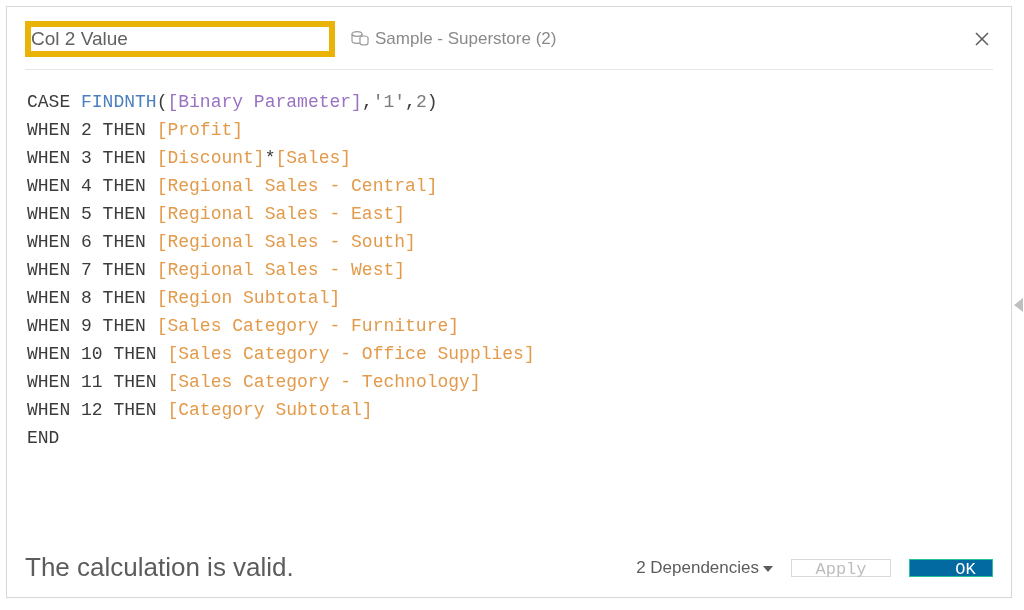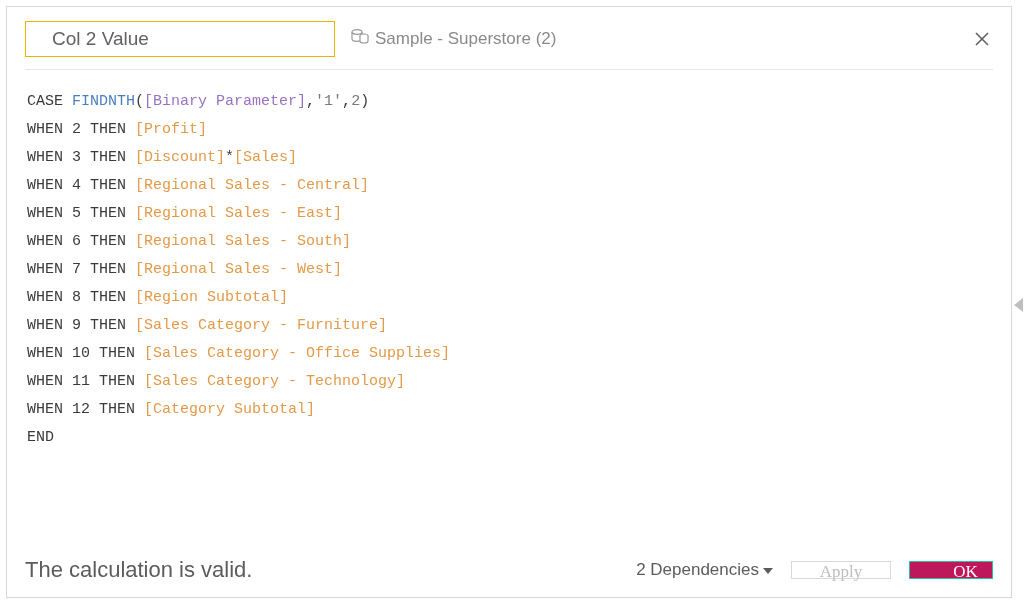--- a/index.html
+++ b/index.html
@@ -27,28 +27,29 @@
   .header-row {
     display: flex;
     align-items: center;
     gap: 16px;
     padding-bottom: 12px;
     border-bottom: 1px solid #e6e6e6;
   }
   .name-input {
     width: 310px;
     height: 36px;
-    border: 1px solid #eab308;
+    border: 6px solid #eab308;
     font-size: 19px;
     color: #626262;
-    padding: 0 26px;
+    padding: 0 0;
     font-family: inherit;
   }
   .datasource {
     display: flex;
+    align-items: center;
     gap: 6px;
     color: #8a8a8a;
     font-size: 17px;
   }
   .ds-icon {
     width: 18px;
     height: 16px;
     display: inline-block;
     position: relative;
   }
@@ -61,42 +62,42 @@
     height: 22px;
     display: flex;
     align-items: center;
     justify-content: center;
   }
   .close-btn svg { display:block; }
   .formula-area {
     flex: 1;
     padding: 18px 2px 0 2px;
     font-family: "Courier New", Courier, monospace;
-    font-size: 15px;
+    font-size: 18px;
     line-height: 28px;
     white-space: pre;
     color: #3b3b3b;
     overflow: auto;
   }
   .kw { color: #3b3b3b; }
   .fn { color: #4b7fbf; }
   .param { color: #9a72c2; }
   .field { color: #e39a4a; font-family: Liberation Mono, monospace; }
   .lit { color: #7a7a7a; }
   .op { color: #3b3b3b; }
   .footer-row {
     display: flex;
     align-items: center;
     gap: 18px;
     margin-top: 8px;
     padding-top: 6px;
   }
   .status {
     color: #5c5c5c;
-    font-size: 22px;
+    font-size: 26px;
   }
   .deps {
     margin-left: auto;
     color: #5c5c5c;
     font-size: 17px;
     display: flex;
     align-items: center;
     gap: 4px;
     cursor: pointer;
   }
@@ -107,28 +108,28 @@
     border-top: 6px solid #5c5c5c;
     margin-top: 2px;
   }
   .btn {
     height: 18px;
     min-width: 100px;
     border: 1px solid #c9c9c9;
     background: #fff;
     font-size: 17px;
     cursor: pointer;
-    font-family: Liberation Serif, serif;
+    font-family: Liberation Mono, monospace;
   }
   .btn-apply {
     color: #bdbdbd;
     border-color: #d9d9d9;
   }
   .btn-ok {
-    background: #be185d;
+    background: #0369a1;
     border-color: #29c29a;
     color: #fff;
     min-width: 84px;
     padding-left: 29px;
   }
   .side-handle {
     position: absolute;
     right: 1px;
     top: 50%;
     transform: translateY(-50%);

